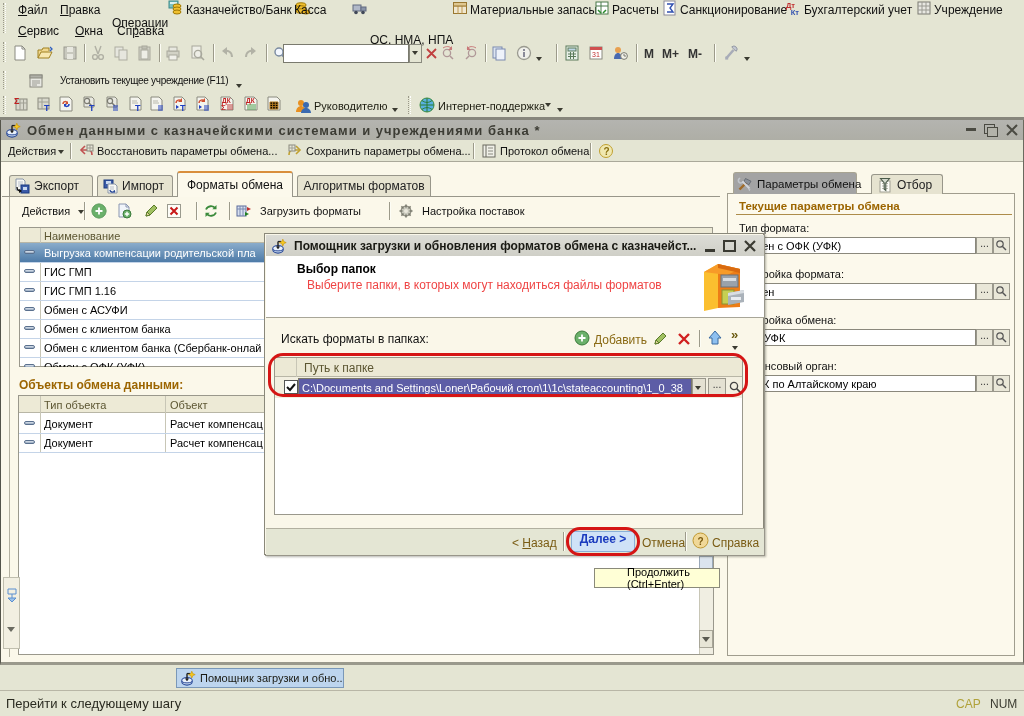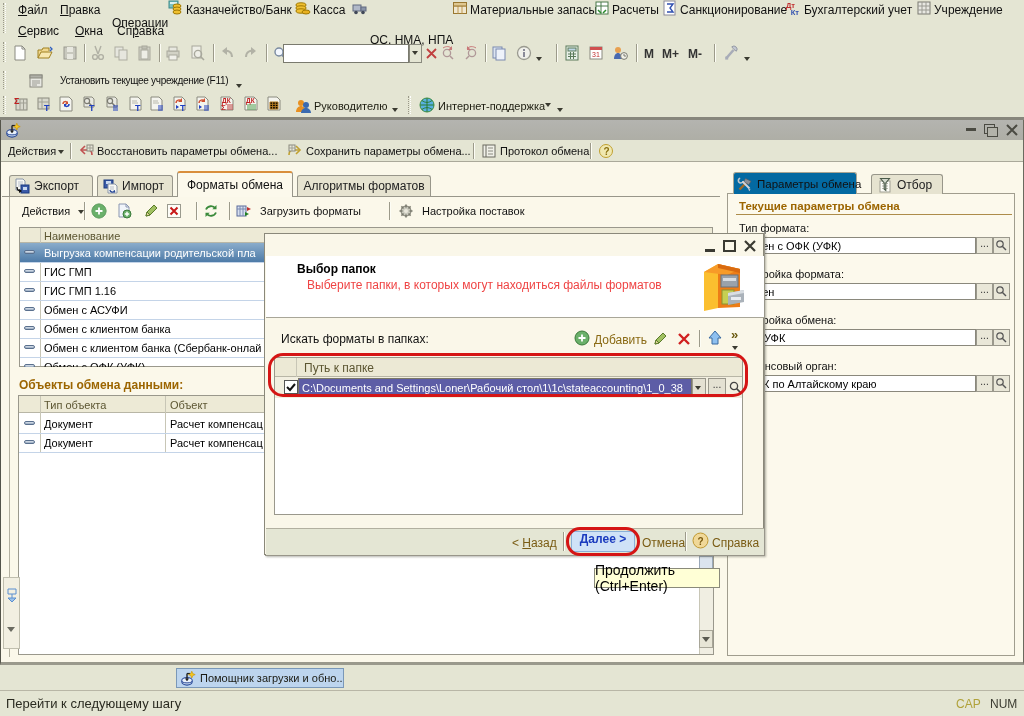--- a/index.html
+++ b/index.html
@@ -35,21 +35,21 @@
         <ellipse cx="9" cy="9" rx="4" ry="2" fill="#f0c030" stroke="#a07800"></ellipse>
         <ellipse cx="9" cy="12" rx="4" ry="2" fill="#f0c030" stroke="#a07800"></ellipse>
       </svg>
   <div class="abs" style="left:186px;top:3px;">Казначейство/Банк</div>
   <svg class="toolico" style="left:295px;top:0;" viewBox="0 0 16 16">
         <ellipse cx="6" cy="5" rx="5" ry="2.2" fill="#f0c030" stroke="#a07800"></ellipse>
         <ellipse cx="6" cy="8" rx="5" ry="2.2" fill="#f0c030" stroke="#a07800"></ellipse>
         <ellipse cx="6" cy="11" rx="5" ry="2.2" fill="#f0c030" stroke="#a07800"></ellipse>
         <ellipse cx="11" cy="12" rx="4" ry="2" fill="#e8b020" stroke="#a07800"></ellipse>
       </svg>
-  <div class="abs" style="left:313px;top:3px;">Касса</div>
+  <div class="abs" style="left:294px;top:3px;">Касса</div>
   <svg class="toolico" style="left:352px;top:0;" viewBox="0 0 16 16">
         <rect x="1" y="5" width="8" height="6" fill="#b0b8c8" stroke="#606a80"></rect>
         <rect x="9" y="7" width="5" height="4" fill="#8a94a8" stroke="#606a80"></rect>
         <circle cx="4" cy="12.5" r="1.8" fill="#404858"></circle>
         <circle cx="11" cy="12.5" r="1.8" fill="#404858"></circle>
       </svg>
   <div class="abs" style="left:370px;top:3px;margin-top:30px;">ОС, НМА, НПА</div>
   <svg class="toolico" style="left:452px;top:0;" viewBox="0 0 16 16">
         <rect x="1.5" y="2.5" width="13" height="11" fill="#f0e8d0" stroke="#9a7830"></rect>
         <path d="M1.5 6h13M6 2.5v11M10 2.5v11" stroke="#c09850"></path>
@@ -309,20 +309,21 @@
   <span style="margin-left:4px;display:inline-flex;">
         <svg width="16" height="16" viewBox="0 0 16 16">
           <ellipse cx="7" cy="11.5" rx="5.2" ry="3.6" fill="#cfe0f2" stroke="#2a4a9a" stroke-width="1.2"></ellipse>
           <ellipse cx="7" cy="10.3" rx="5.2" ry="2.6" fill="#e8f0fa" stroke="#2a4a9a" stroke-width="1"></ellipse>
           <path d="M7 3.5v7" stroke="#222" stroke-width="1.4"></path>
           <path d="M4.8 8.6L7 11l2.2-2.4z" fill="#222"></path>
           <path d="M7 3.5h3.2" stroke="#222" stroke-width="1.2"></path>
           <path d="M11.8 1.2l1 2.4 2.4 1-2.4 1-1 2.4-1-2.4-2.4-1 2.4-1z" fill="#f5c821" stroke="#c89000" stroke-width="0.6"></path>
         </svg>
       </span>
+  <span style="margin-left:6px;font-weight:bold;color:#3c3c34;font-size:13px;letter-spacing:1px;">Обмен данными с казначейскими системами и учреждениями банка  *</span>
 </div>
 <div class="abs" style="left:966px;top:128px;width:10px;height:3px;background:#4a4a42;"></div>
 <div class="abs" style="left:984px;top:124px;width:11px;height:10px;border:1px solid #4a4a42;"></div>
 <div class="abs" style="left:987px;top:127px;width:11px;height:10px;border:1px solid #4a4a42;background:#b3b3aa;"></div>
 <div class="abs" style="left:1005px;top:123px;width:14px;height:14px;"><svg width="14" height="14">
         <path d="M2 2l10 10M12 2L2 12" stroke="#4a4a42" stroke-width="2"></path>
       </svg></div>
 
 <div class="abs" style="left:1px;top:140px;width:1022px;height:22px;background:#e4e5d3;border-bottom:1px solid #aaa99a;"></div>
 <div id="actionbar" style="font-size:11px;">
@@ -496,21 +497,21 @@
 
 <div class="abs" style="left:3px;top:577px;width:17px;height:72px;background:#f2efe1;border:1px solid #c0beae;"></div>
 <div class="abs" style="left:6px;top:588px;width:12px;height:16px;"><svg width="12" height="16">
         <path d="M2 1h8v5H2z" fill="none" stroke="#5a8fd0"></path>
         <path d="M6 6v4M2 10l4 4 4-4z" stroke="#5a8fd0" fill="#9cc2ea"></path>
       </svg></div>
 <div class="abs" style="left:7px;top:627px;width:0;height:0;border-left:4px solid transparent;border-right:4px solid transparent;border-top:5px solid #6a6a60;"></div>
 
 <div id="rightpane" style="font-size:11px;">
   <div class="abs" style="left:727px;top:193px;width:288px;height:463px;background:#fcf9ec;border:1px solid #a09d8e;"></div>
-  <div class="abs" style="left:733px;top:172px;width:124px;white-space:nowrap;height:22px;background:#0369a1;border:1px solid #a8a492;border-bottom:none;border-radius:3px 3px 0 0;display:flex;align-items:center;z-index:3;">
+  <div class="abs" style="left:733px;top:172px;width:124px;white-space:nowrap;height:22px;background:#a3a3a3;border:1px solid #a8a492;border-bottom:none;border-radius:3px 3px 0 0;display:flex;align-items:center;z-index:3;">
     <svg class="ico" style="margin-left:3px;" width="16" height="16" viewBox="0 0 16 16">
           <path d="M2.5 13.5L10.5 5.5" stroke="#a06a28" stroke-width="2.4"></path>
           <polygon points="8.5,2.5 14,5.2 11.8,8.8 6.8,5.6" fill="#8a9098" stroke="#565c64" stroke-width="0.7"></polygon>
           <path d="M3.2 2.2a2.4 2.4 0 102.9 2.9" fill="none" stroke="#c2c6cc" stroke-width="1.6"></path>
           <path d="M5.5 5.5l7 7" stroke="#d0d4da" stroke-width="2"></path>
           <path d="M11 13.5l2.5-.8-.8 2.5z" fill="#c2c6cc"></path>
         </svg>
     <span style="margin-left:4px;color:#111;font-size:11.5px;">Параметры обмена</span>
   </div>
   <div class="abs" style="left:871px;top:174px;width:72px;height:20px;background:#e6e3d0;border:1px solid #98968a;border-bottom:none;border-radius:3px 3px 0 0;display:flex;align-items:center;">
@@ -552,20 +553,33 @@
   <div class="abs" style="left:763px;top:378px;color:#000;font-size:11px;white-space:nowrap;">К по Алтайскому краю</div>
   <div class="fbtn" style="left:976px;top:375px;width:17px;">...</div>
   <div class="fbtn" style="left:993px;top:375px;width:17px;"><svg width="13" height="13" viewBox="0 0 13 13" style="margin-top:1px;">
           <circle cx="5" cy="5" r="3.2" fill="none" stroke="#555" stroke-width="1.2"></circle>
           <path d="M7.5 7.5l3.5 3.5" stroke="#555" stroke-width="1.4"></path>
         </svg></div>
 </div>
 
 <div id="dialog" style="position:absolute;left:264px;top:233px;width:500px;height:322px;background:#faf7e9;border:1px solid #8a887a;box-shadow:1px 1px 0 #98968a, 2px 2px 2px rgba(90,90,80,0.45);z-index:10;">
 
+  <div class="abs" style="left:1px;top:1px;width:498px;height:21px;background:linear-gradient(#dcdcd6,#cfcfc7);display:flex;align-items:center;">
+    <span style="margin-left:5px;display:inline-flex;">
+          <svg width="16" height="16" viewBox="0 0 16 16">
+            <ellipse cx="7" cy="11.5" rx="5.2" ry="3.6" fill="#cfe0f2" stroke="#2a4a9a" stroke-width="1.2"></ellipse>
+            <ellipse cx="7" cy="10.3" rx="5.2" ry="2.6" fill="#e8f0fa" stroke="#2a4a9a" stroke-width="1"></ellipse>
+            <path d="M7 3.5v7" stroke="#222" stroke-width="1.4"></path>
+            <path d="M4.8 8.6L7 11l2.2-2.4z" fill="#222"></path>
+            <path d="M7 3.5h3.2" stroke="#222" stroke-width="1.2"></path>
+            <path d="M11.8 1.2l1 2.4 2.4 1-2.4 1-1 2.4-1-2.4-2.4-1 2.4-1z" fill="#f5c821" stroke="#c89000" stroke-width="0.6"></path>
+          </svg>
+        </span>
+    <span style="margin-left:7px;font-weight:bold;color:#1a1a14;font-size:12px;">Помощник загрузки и обновления форматов обмена с казначейст...</span>
+  </div>
   <div class="abs" style="left:440px;top:15px;width:10px;height:3px;background:#3a3a32;"></div>
   <div class="abs" style="left:458px;top:6px;width:13px;height:12px;border:2px solid #3a3a32;"></div>
   <div class="abs" style="left:477px;top:4px;width:16px;height:16px;"><svg width="16" height="16">
           <path d="M3 3l10 10M13 3L3 13" stroke="#3a3a32" stroke-width="2.2"></path>
         </svg></div>
 
   <div class="abs" style="left:1px;top:22px;width:498px;height:62px;background:#fff;border-bottom:1px solid #a8a698;"></div>
   <div class="abs" style="left:32px;top:28px;font-weight:bold;color:#000;font-size:12px;">Выбор папок</div>
   <div class="abs" style="left:42px;top:44px;color:#ef4444;font-size:12px;">Выберите папки, в которых могут находиться файлы форматов</div>
   <svg class="abs" style="left:433px;top:25px;" width="48" height="52" viewBox="0 0 48 52">
@@ -632,21 +646,21 @@
   <svg class="abs" style="left:427px;top:298px;" width="17" height="17" viewBox="0 0 17 17">
         <circle cx="8.5" cy="8.5" r="7.5" fill="#f0d898" stroke="#c09830"></circle>
         <text x="5.5" y="12.5" font-size="10" font-weight="bold" fill="#7a5a10" font-family="Liberation Sans">?</text>
       </svg>
   <div class="abs" style="left:447px;top:302px;color:#7a5c14;font-size:12px;">Справка</div>
 
   <div class="abs" style="left:3px;top:119px;width:480px;height:44px;border:3px solid #d51515;border-radius:15px;"></div>
   <div class="abs" style="left:301px;top:293px;width:74px;height:29px;border:3px solid #d51515;border-radius:14px;"></div>
 </div>
 
-<div class="abs" style="left:594px;top:568px;width:126px;height:20px;background:#ffffd6;border:1px solid #8a8a7a;display:flex;align-items:center;justify-content:center;color:#000;font-size:14px;">Продолжить (Ctrl+Enter)</div>
+<div class="abs" style="left:594px;top:568px;width:126px;height:20px;background:#ffffd6;border:1px solid #8a8a7a;display:flex;align-items:center;justify-content:center;color:#000;font-size:11px;padding-left:32px;">Продолжить (Ctrl+Enter)</div>
 
 <div class="abs" style="left:0;top:665px;width:1024px;height:25px;background:#e4e5d3;"></div>
 <div class="abs" style="left:176px;top:668px;width:168px;height:20px;background:#bdd5ee;border:1px solid #7a98b8;display:flex;align-items:center;white-space:nowrap;overflow:hidden;">
   <span style="margin-left:3px;display:inline-flex;">
         <svg width="16" height="16" viewBox="0 0 16 16">
           <ellipse cx="7" cy="11.5" rx="5.2" ry="3.6" fill="#cfe0f2" stroke="#2a4a9a" stroke-width="1.2"></ellipse>
           <ellipse cx="7" cy="10.3" rx="5.2" ry="2.6" fill="#e8f0fa" stroke="#2a4a9a" stroke-width="1"></ellipse>
           <path d="M7 3.5v7" stroke="#222" stroke-width="1.4"></path>
           <path d="M4.8 8.6L7 11l2.2-2.4z" fill="#222"></path>
           <path d="M7 3.5h3.2" stroke="#222" stroke-width="1.2"></path>

